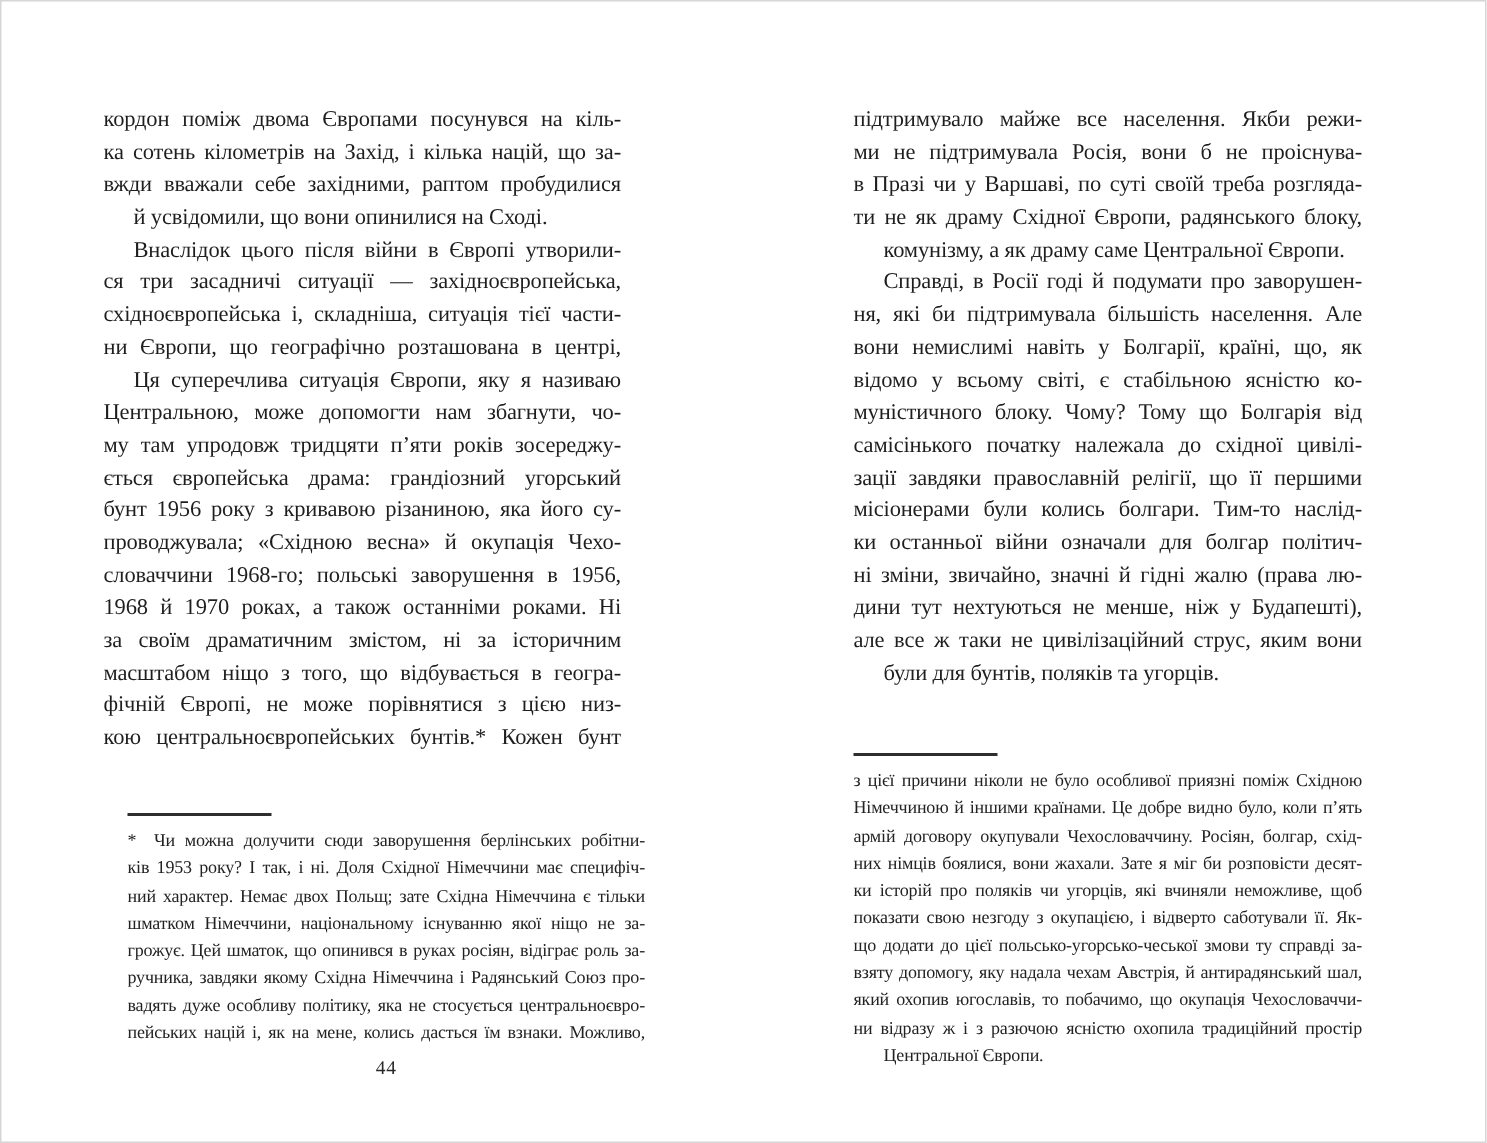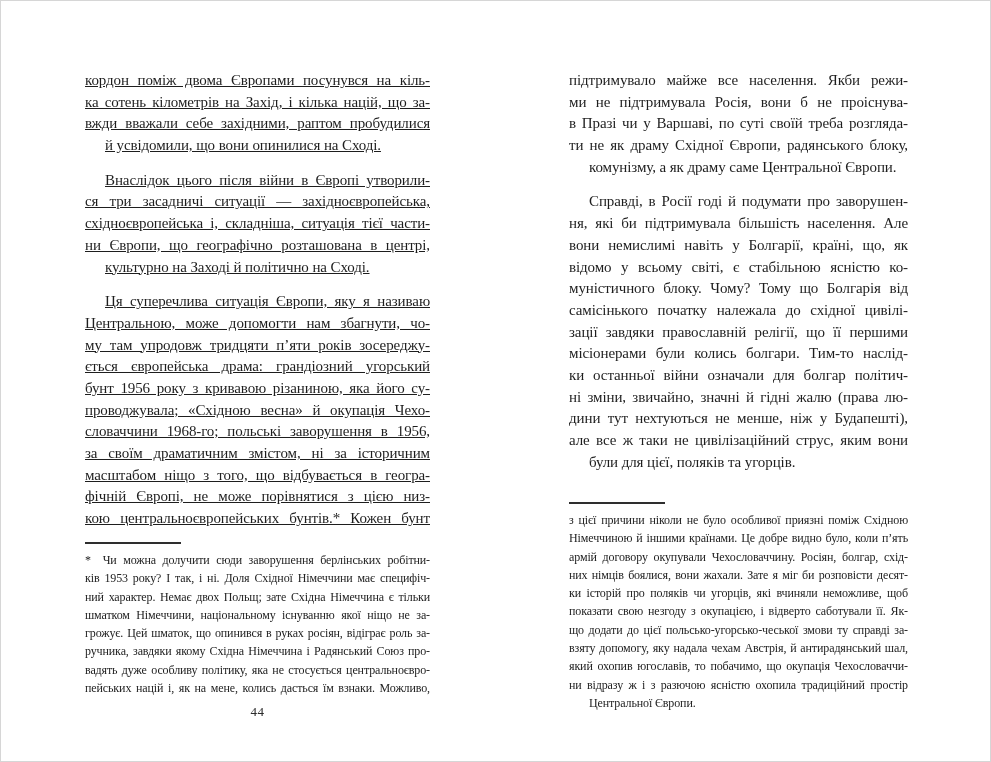--- a/index.html
+++ b/index.html
@@ -3,34 +3,34 @@
 <meta charset="utf-8">
 <style>
   html,body{margin:0;padding:0;}
   body{
     width:991px;height:762px;position:relative;background:#ffffff;
     box-shadow: inset 0 0 0 1px #d6d6d6;
     font-family:"Liberation Serif","DejaVu Serif",serif;
     color:#1e1e1e;overflow:hidden;
   }
   .col{position:absolute;}
-  .col-left-main{left:85px;top:70px;width:345px;text-decoration:underline;}
+  .col-left-main{left:69px;top:70px;width:345px;}
   .col-right-main{left:569px;top:70px;width:339px;}
   .col-left-fn{left:85px;top:542px;width:345px;}
   .col-right-fn{left:569px;top:502px;width:339px;}
   .main{font-size:15px;line-height:21.7px;letter-spacing:-0.1px;}
   .fn{font-size:12px;line-height:18.3px;letter-spacing:-0.12px;color:#222;}
   .tl{
     text-align:justify;text-align-last:justify;
     overflow:hidden;white-space:nowrap;
   }
   .main .tl{height:21.7px;}
   .fn .tl{height:18.3px;}
   .tl.end{text-align-last:left;margin-left:20px;}
-  .tl.ind{text-indent:20px;margin-top:13px;}
+  .tl.ind{text-indent:20px;}
   .fn-rule{
     width:96px;height:2px;background:#2e2e2e;margin:0 0 7px 0;
   }
   .page-number{
     position:absolute;left:85px;top:704px;width:345px;
     text-align:center;font-size:13px;color:#2a2a2a;letter-spacing:0.5px;
   }
 </style>
 </head>
 <body>
@@ -40,30 +40,30 @@
       <div class="tl">кордон поміж двома Європами посунувся на кіль-</div>
       <div class="tl">ка сотень кілометрів на Захід, і кілька націй, що за-</div>
       <div class="tl">вжди вважали себе західними, раптом пробудилися</div>
       <div class="tl end">й усвідомили, що вони опинилися на Сході.</div>
     </div>
   <div>
       <div class="tl ind">Внаслідок цього після війни в Європі утворили-</div>
       <div class="tl">ся три засадничі ситуації — західноєвропейська,</div>
       <div class="tl">східноєвропейська і, складніша, ситуація тієї части-</div>
       <div class="tl">ни Європи, що географічно розташована в центрі,</div>
-      <div class="tl end">культурно на Заході й політично на Сході.</div>
     </div>
   <div>
       <div class="tl ind">Ця суперечлива ситуація Європи, яку я називаю</div>
       <div class="tl">Центральною, може допомогти нам збагнути, чо-</div>
       <div class="tl">му там упродовж тридцяти п’яти років зосереджу-</div>
       <div class="tl">ється європейська драма: грандіозний угорський</div>
       <div class="tl">бунт 1956 року з кривавою різаниною, яка його су-</div>
       <div class="tl">проводжувала; «Східною весна» й окупація Чехо-</div>
       <div class="tl">словаччини 1968-го; польські заворушення в 1956,</div>
+      <div class="tl">1968 й 1970 роках, а також останніми роками. Ні</div>
       <div class="tl">за своїм драматичним змістом, ні за історичним</div>
       <div class="tl">масштабом ніщо з того, що відбувається в геогра-</div>
       <div class="tl">фічній Європі, не може порівнятися з цією низ-</div>
       <div class="tl">кою центральноєвропейських бунтів.* Кожен бунт</div>
     </div>
 </div>
 
 <div class="col col-left-fn fn">
   <div class="fn-rule"></div>
   <div>
@@ -92,21 +92,21 @@
       <div class="tl">вони немислимі навіть у Болгарії, країні, що, як</div>
       <div class="tl">відомо у всьому світі, є стабільною ясністю ко-</div>
       <div class="tl">муністичного блоку. Чому? Тому що Болгарія від</div>
       <div class="tl">самісінького початку належала до східної цивілі-</div>
       <div class="tl">зації завдяки православній релігії, що її першими</div>
       <div class="tl">місіонерами були колись болгари. Тим-то наслід-</div>
       <div class="tl">ки останньої війни означали для болгар політич-</div>
       <div class="tl">ні зміни, звичайно, значні й гідні жалю (права лю-</div>
       <div class="tl">дини тут нехтуються не менше, ніж у Будапешті),</div>
       <div class="tl">але все ж таки не цивілізаційний струс, яким вони</div>
-      <div class="tl end">були для цієї, поляків та угорців.</div>
+      <div class="tl end">були для бунтів, поляків та угорців.</div>
     </div>
 </div>
 
 <div class="col col-right-fn fn">
   <div class="fn-rule"></div>
   <div>
       <div class="tl">з цієї причини ніколи не було особливої приязні поміж Східною</div>
       <div class="tl">Німеччиною й іншими країнами. Це добре видно було, коли п’ять</div>
       <div class="tl">армій договору окупували Чехословаччину. Росіян, болгар, схід-</div>
       <div class="tl">них німців боялися, вони жахали. Зате я міг би розповісти десят-</div>

